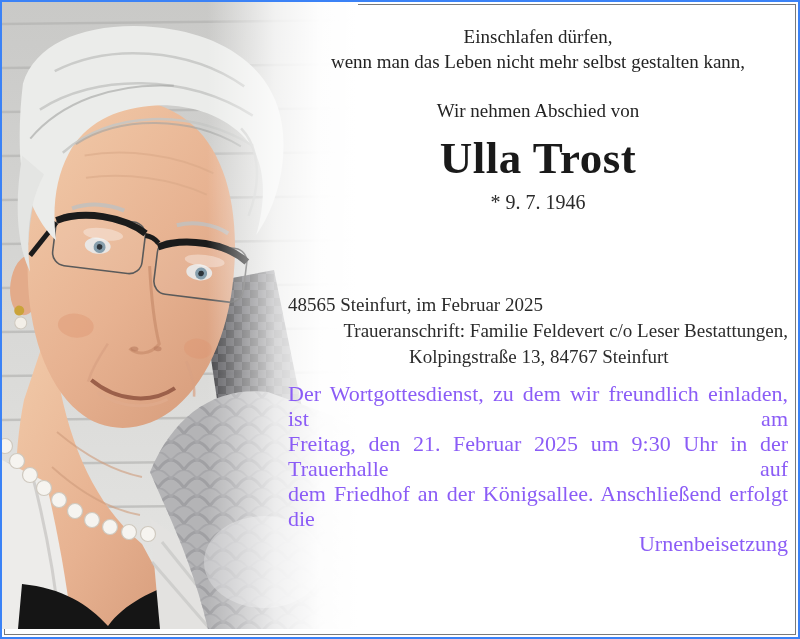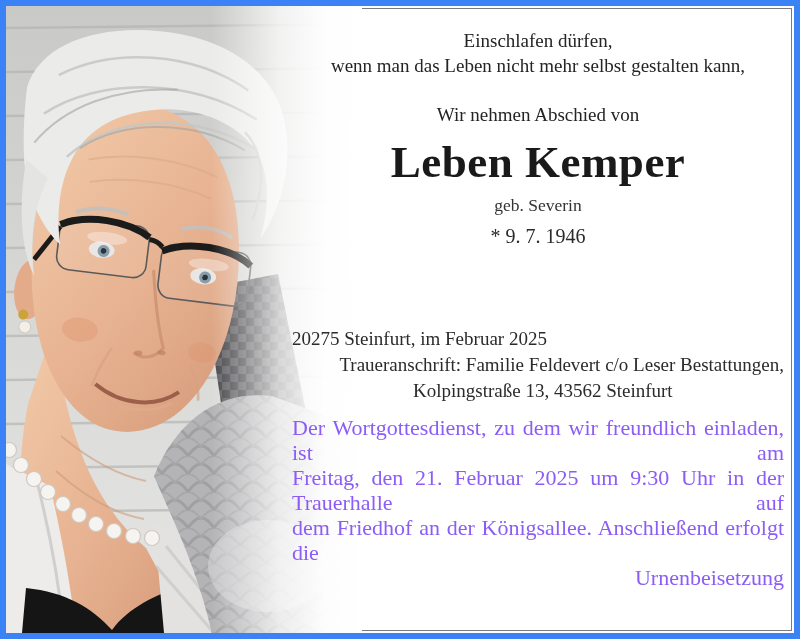--- a/index.html
+++ b/index.html
@@ -1,18 +1,18 @@
 <!DOCTYPE html>
 <html><head>
 <meta charset="utf-8">
 <style>
   html,body{margin:0;padding:0;background:#fff;}
   .notice{
     position:relative;width:800px;height:639px;box-sizing:border-box;
-    border:6px solid #3b82f6;background:#ffffff;overflow:hidden;
+    border:2px solid #3b82f6;background:#ffffff;overflow:hidden;
     font-family:"Liberation Serif","DejaVu Serif",serif;color:#2b2b2b;
   }
   .inner-rule{position:absolute;inset:2px;border:1px solid #7a7a7a;z-index:1;pointer-events:none;}
   .photo{position:absolute;left:0;top:0;width:356px;height:627px;z-index:2;}
   .photo svg{display:block;width:100%;height:100%;}
   .content{
     position:absolute;left:286px;right:10px;top:0;bottom:0;z-index:3;
     padding-top:22px;
   }
   .center{text-align:center;}
@@ -176,33 +176,32 @@
   </div>
 
   <div class="content">
     <div class="epigraph center">
       <div>Einschlafen dürfen,</div>
       <div>wenn man das Leben nicht mehr selbst gestalten kann,</div>
     </div>
 
     <div class="intro center">Wir nehmen Abschied von</div>
 
-    <div class="name center">Leben Kemper</div>
-
-    <div class="maiden center">geb. Severin</div>
+    <div class="name center">Ulla Trost</div>
+
 
     <div class="dates">
       <span>* 9. 7. 1946</span>
     </div>
 
 
-    <div class="place-date">20275 Steinfurt, im Februar 2025</div>
+    <div class="place-date">48565 Steinfurt, im Februar 2025</div>
 
     <div class="addr1">Traueranschrift: Familie Feldevert c/o Leser Bestattungen,</div>
-    <div class="addr2">Kolpingstraße 13, 43562 Steinfurt</div>
+    <div class="addr2">Kolpingstraße 13, 84767 Steinfurt</div>
 
     <div class="service">
       <div class="jline">Der Wortgottesdienst, zu dem wir freundlich einladen, ist am</div>
       <div class="jline">Freitag, den 21. Februar 2025 um 9:30 Uhr in der Trauerhalle auf</div>
       <div class="jline">dem Friedhof an der Königsallee. Anschließend erfolgt die</div>
       <div class="lastline">Urnenbeisetzung</div>
     </div>
   </div>
 </div>
 

